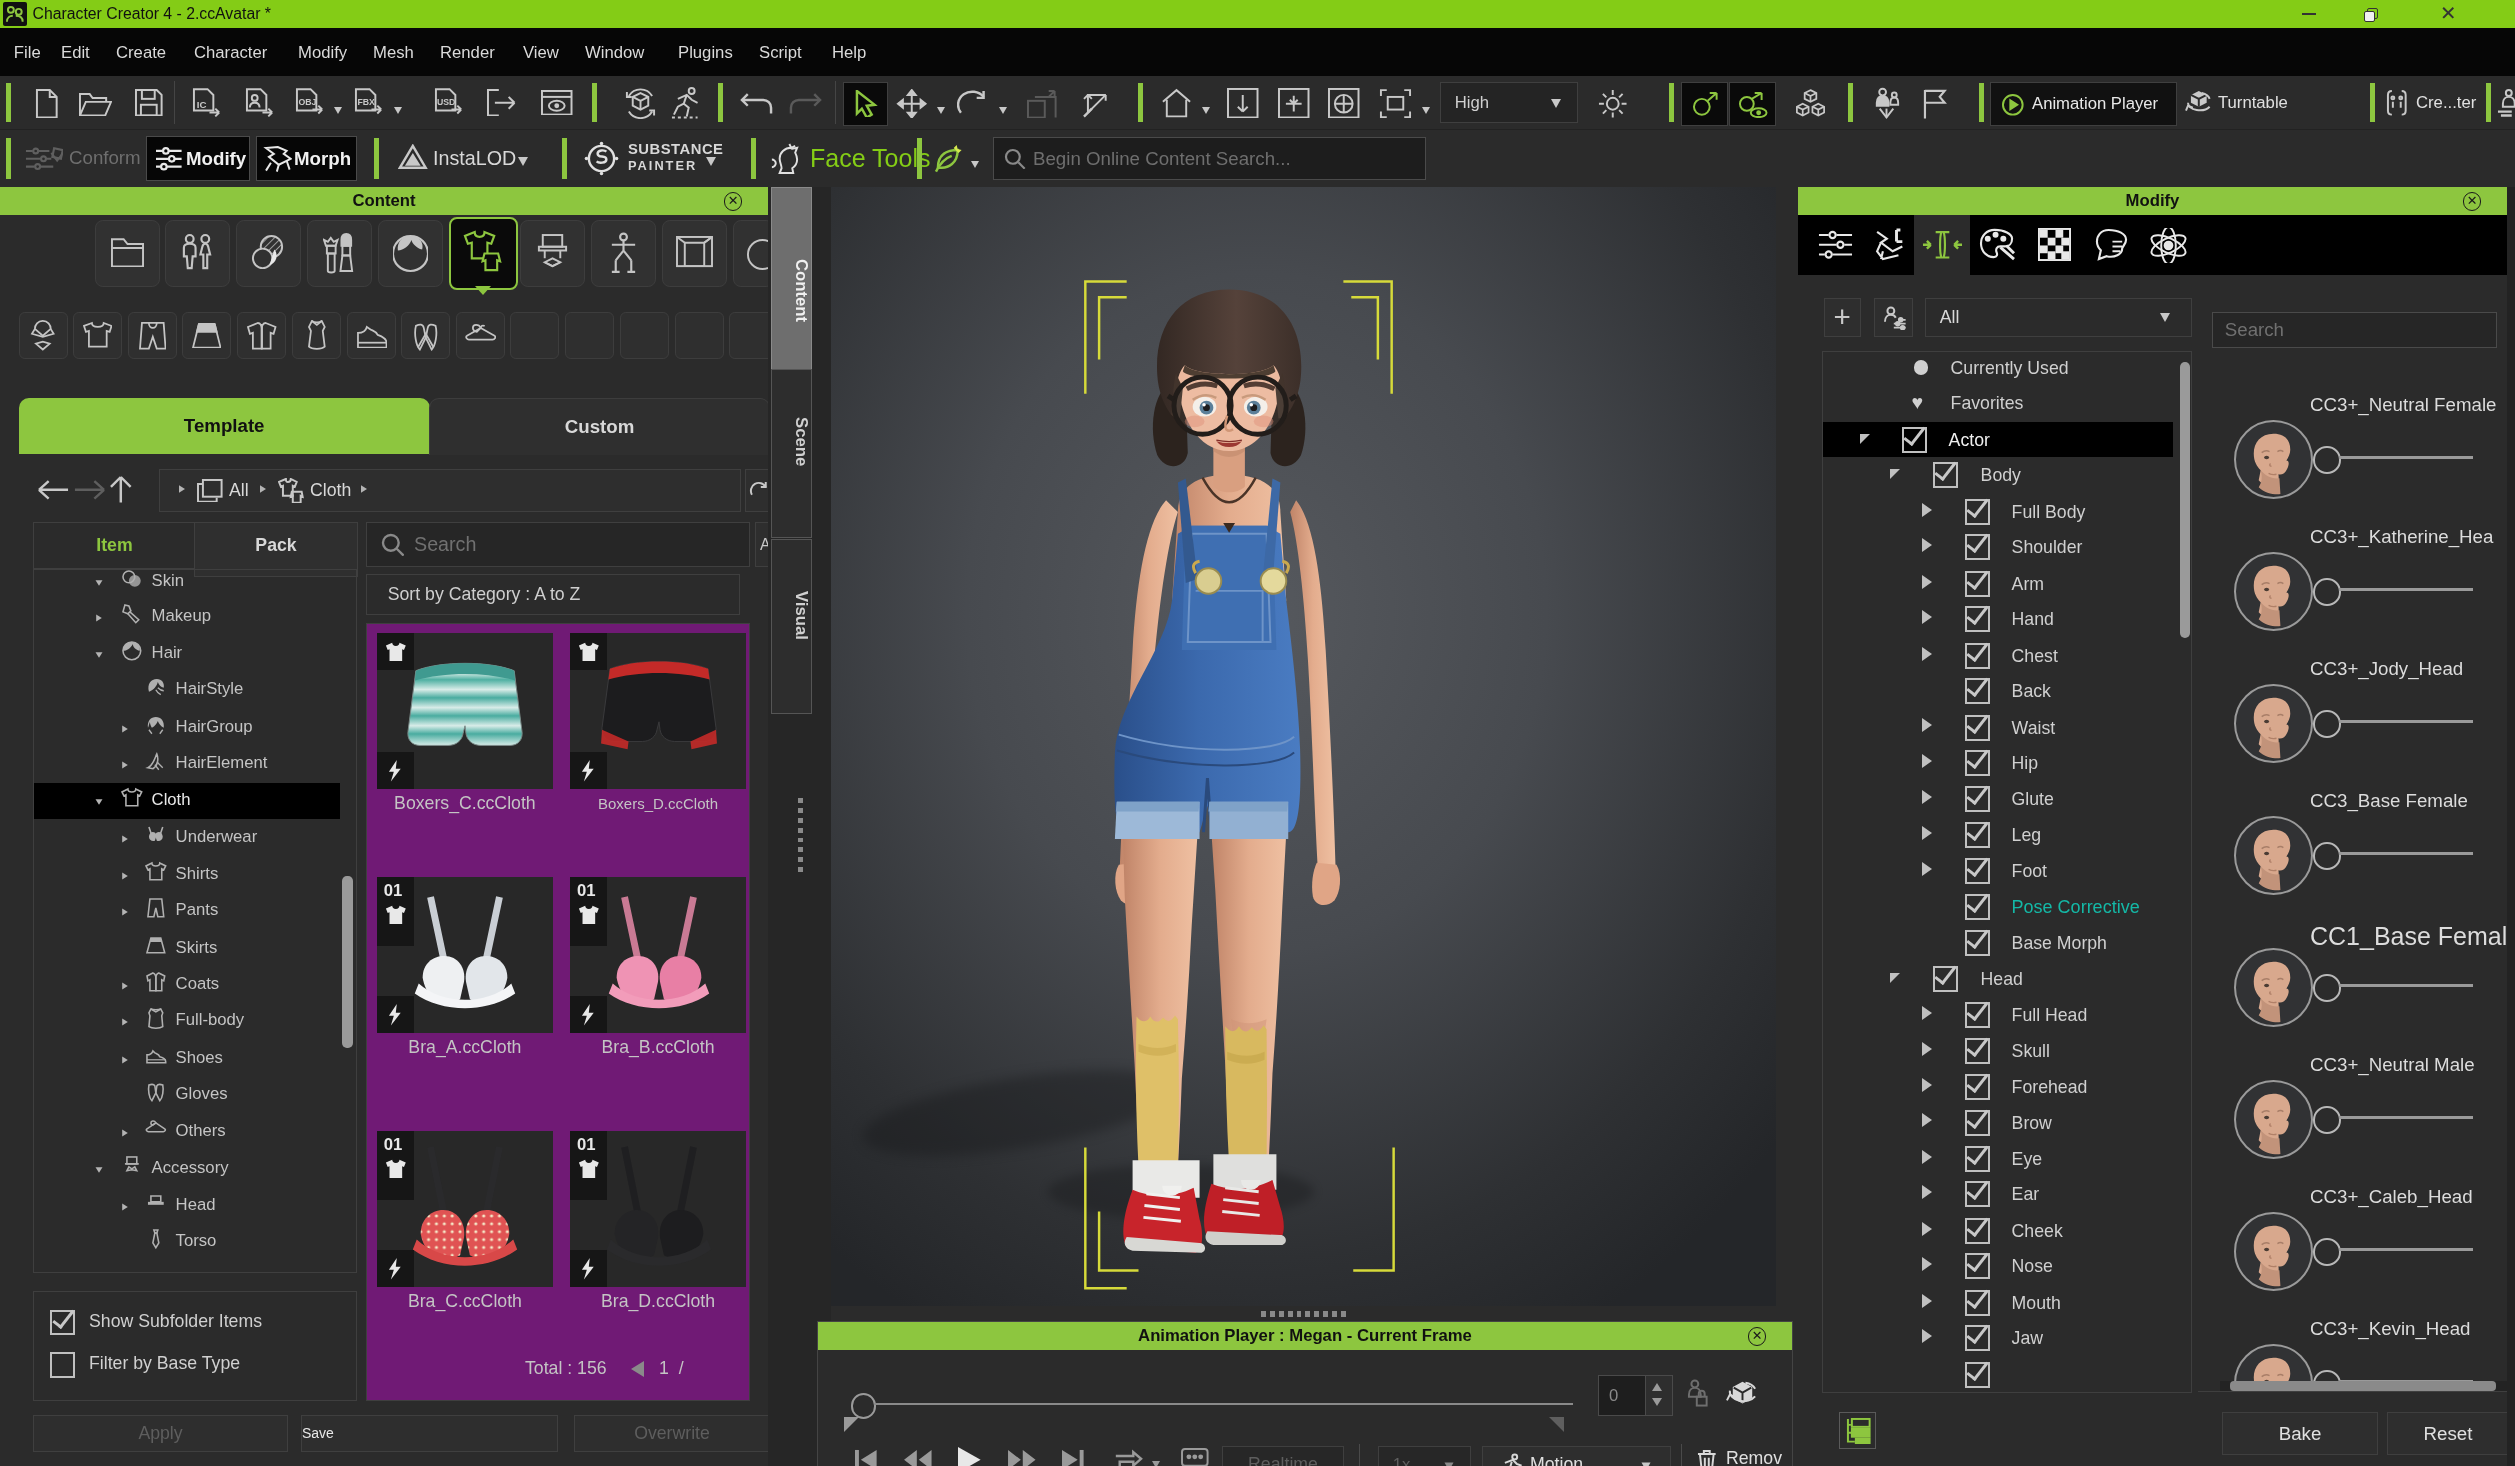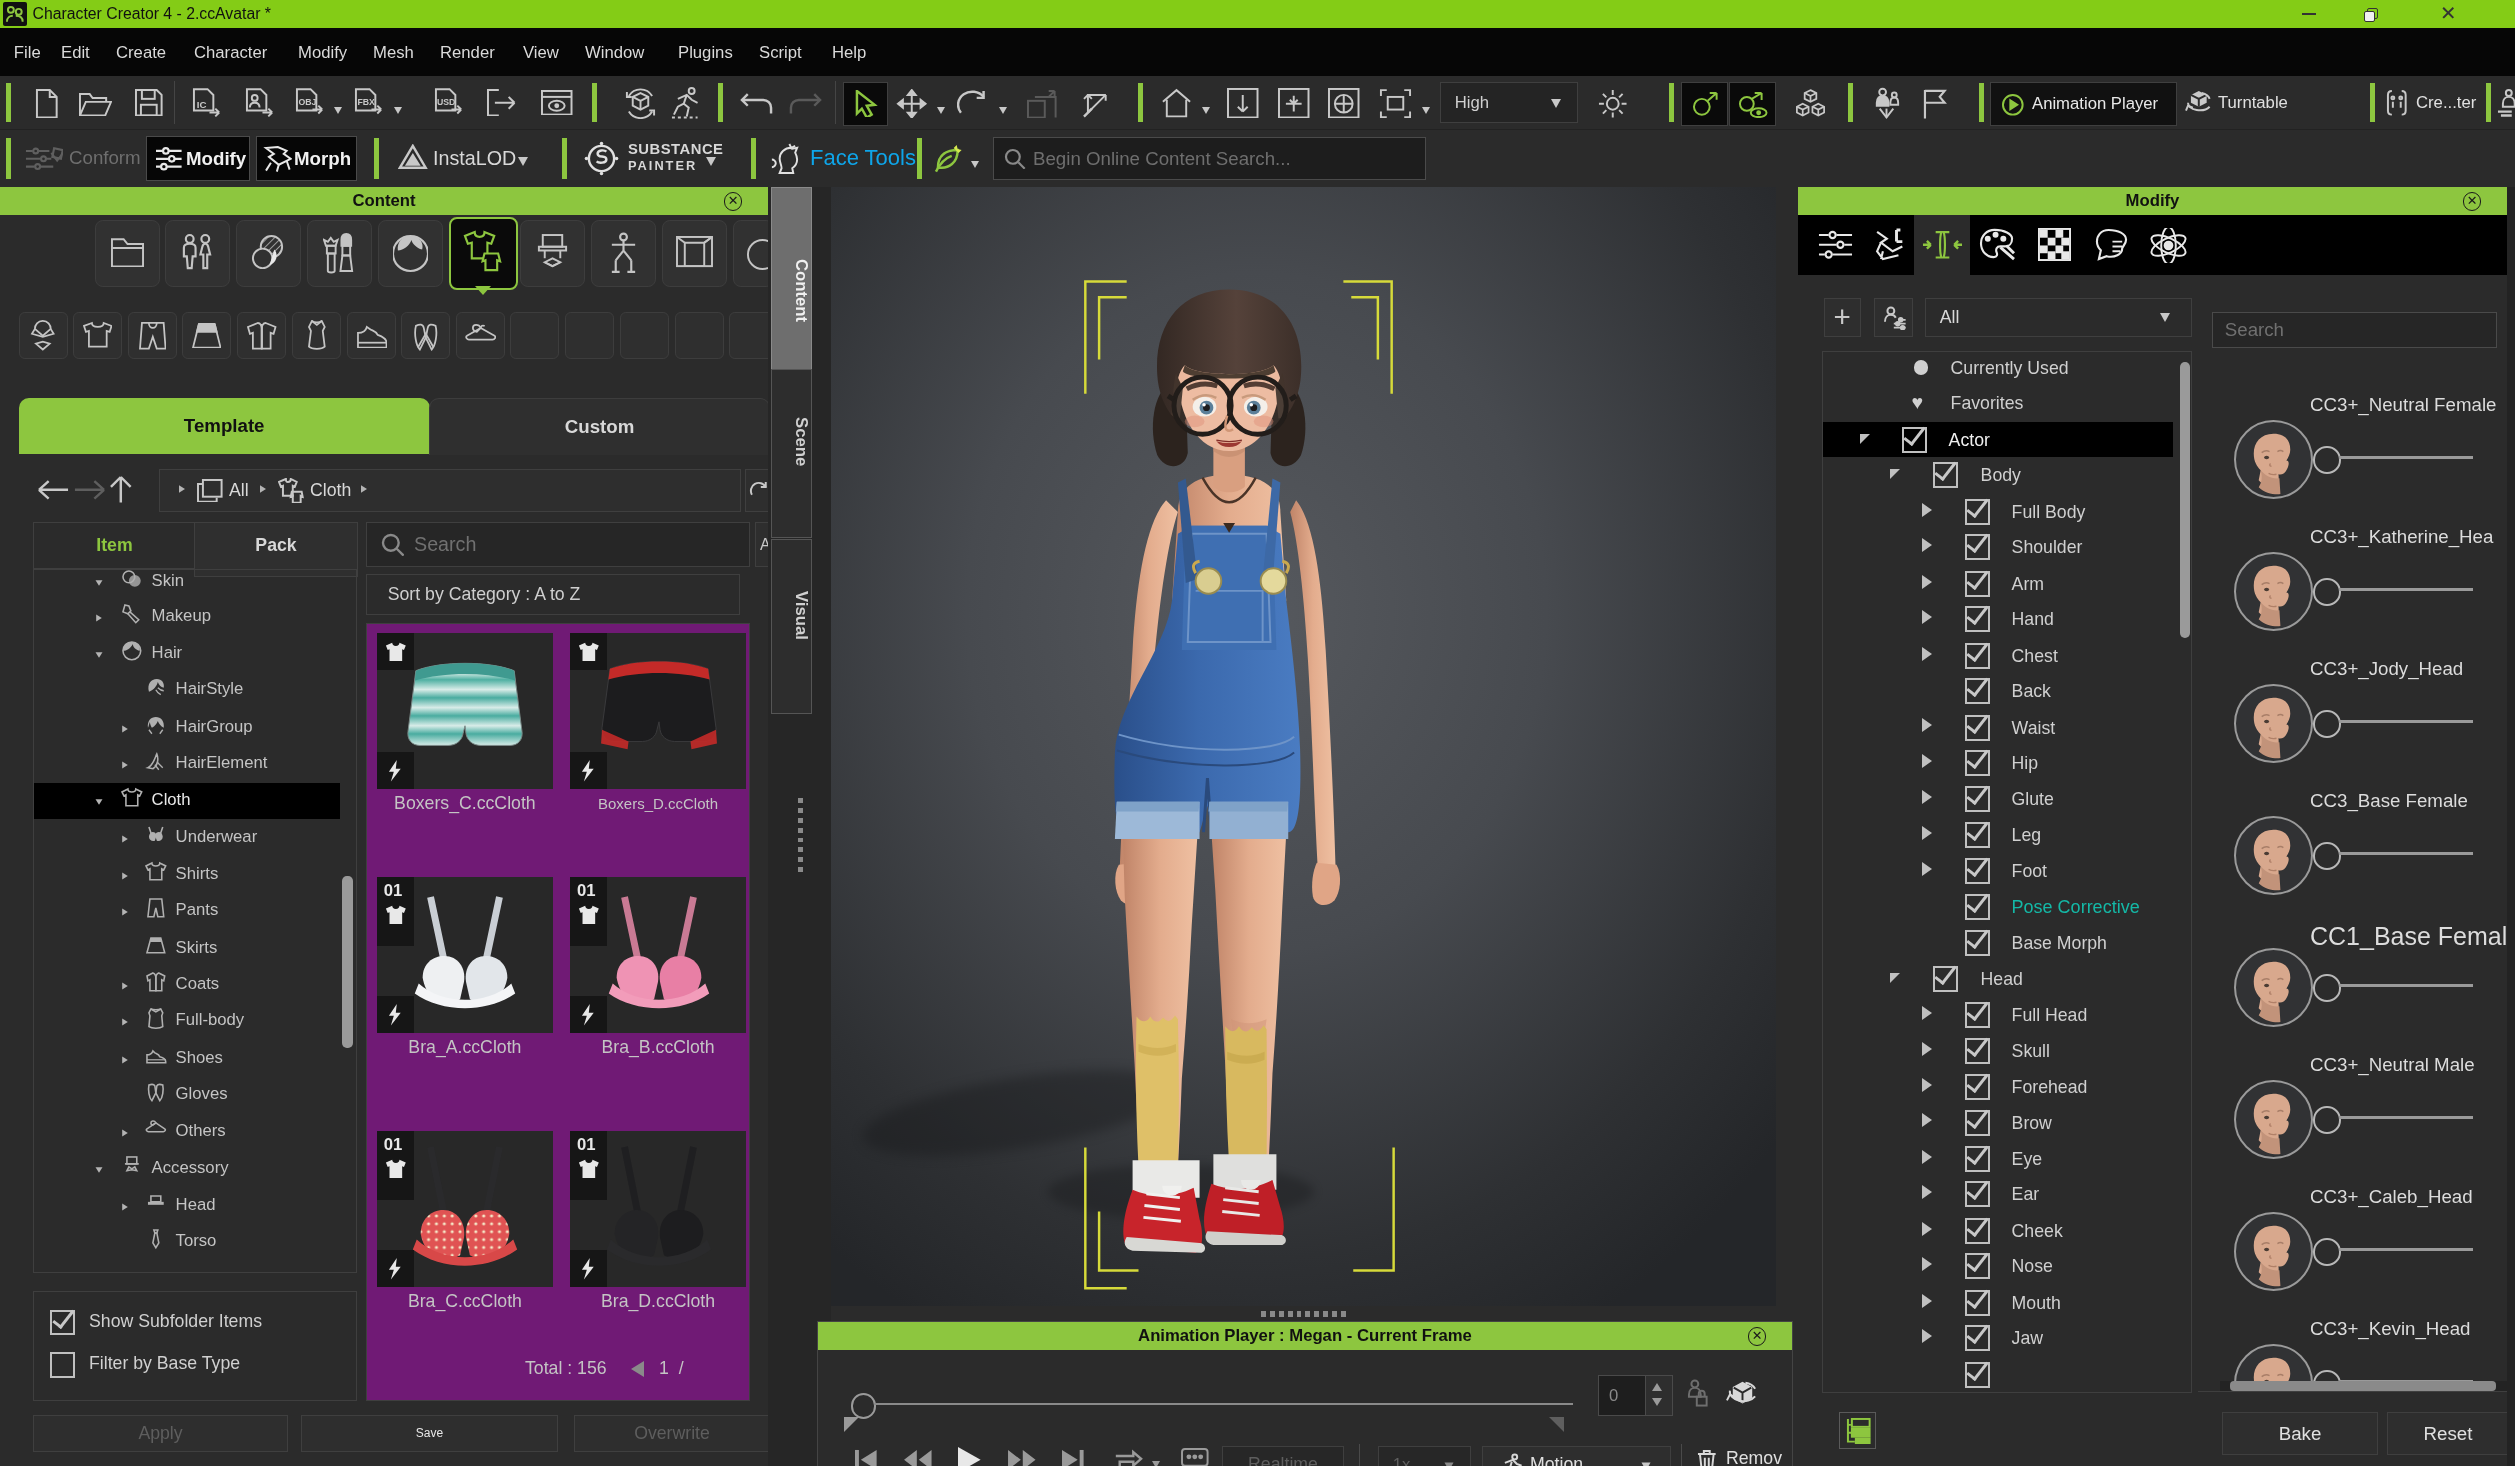--- a/index.html
+++ b/index.html
@@ -302,21 +302,21 @@
         <circle cx="33.5" cy="18" r="1.8" fill="#e0e0e0" stroke="none"></circle>
       </svg>
     <div class="abs" style="left:628px;top:10.8px;font-size:14.8px;font-weight:bold;color:#d8d8d8;letter-spacing:0.5px;">SUBSTANCE<br><span style="font-size:12.8px;letter-spacing:2px;">PAINTER</span></div>
     <div class="trid abs" style="left:706px;top:26.6px;border-top-color:#c8c8c8;"></div>
     <div class="vsep" style="left:751px;top:7.9px;height:41px;"></div>
     <svg class="abs" style="left:768px;top:11.8px" width="33" height="33" viewBox="0 0 34 34" fill="none" stroke="#e0e0e0" stroke-width="2">
         <path d="M24 6c-7 0-12 5-12 11 0 4 2 7 2 10l-2 5h14l-1-5c3-2 5-5 5-9 0-3-1-5-2-7l2-5-5 1c-1-.5-2-1-1-1z"></path>
         <path d="M22 2l2 4 4-2"></path>
         <path d="M4 18c2 0 4 2 4 4s-2 4-4 4"></path>
       </svg>
-    <div class="abs" style="left:810px;top:0;line-height:56px;font-size:22px;color:#0ea5e9;">Face Tools</div>
+    <div class="abs" style="left:810px;top:0;line-height:56px;font-size:25px;color:#84cc16;">Face Tools</div>
     <div class="vsep" style="left:917px;top:7.9px;height:41px;"></div>
     <svg class="abs" style="left:932px;top:13.8px" width="29.6" height="29.6" viewBox="0 0 30 30">
         <path d="M6 24C6 10 16 6 26 6c0 14-10 18-16 18-1.5 0-4 0-4 0z" fill="none" stroke="#8dc63f" stroke-width="2.5"></path>
         <path d="M4 28c4-8 10-14 16-16" stroke="#8dc63f" stroke-width="2.5" fill="none"></path>
         <path d="M22 4l3-3 1 4 4 1-3 3" fill="#d6e94f" stroke="none"></path>
       </svg>
     <div class="trid abs" style="left:970px;top:29.6px;border-top-color:#c8c8c8;transform:scale(0.8)"></div>
     <div class="abs" style="left:993px;top:6.9px;width:431px;height:41px;background:#1d1d1d;border:1px solid #4a4a4a;">
       <svg class="abs" style="left:9.9px;top:9.9px" width="21.7" height="21.7" viewBox="0 0 22 22" fill="none" stroke="#8a8a8a" stroke-width="2.2">
           <circle cx="9" cy="9" r="7"></circle>
@@ -617,21 +617,21 @@
     <div class="abs" style="left:33px;top:1104px;width:322px;height:108px;border:1px solid #3f3f3f;">
       <span class="cb" style="position:absolute;left:15.8px;top:17.7px;"></span>
       <div class="abs" style="left:55px;top:7.9px;line-height:43px;font-size:17.7px;color:#d0d0d0;">Show Subfolder Items</div>
       <span class="cb" style="position:absolute;left:15.8px;top:60px;"></span>
       <style>#nochk:after{display:none}</style>
       <span class="cb" id="nochk" style="position:absolute;left:15.8px;top:60px;background:#2b2b2b;"></span>
       <div class="abs" style="left:55px;top:50px;line-height:43px;font-size:17.7px;color:#d0d0d0;">Filter by Base Type</div>
     </div>
 
     <div class="abs btn" style="left:33px;top:1228px;width:253px;height:35px;text-align:center;line-height:35px;font-size:17.7px;color:#5e5e5e;">Apply</div>
-    <div class="abs btn" style="left:301px;top:1228px;width:255px;height:35px;text-align:center;line-height:35px;font-size:12px;color:#e8e8e8;">Save</div>
+    <div class="abs btn" style="left:301px;top:1228px;width:255px;height:35px;text-align:left;line-height:35px;font-size:14px;color:#e8e8e8;">Save</div>
     <div class="abs btn" style="left:574px;top:1228px;width:194px;height:35px;text-align:center;line-height:35px;font-size:17.7px;color:#5e5e5e;">Overwrite</div>
 
     <div class="abs" style="left:366px;top:436px;width:382px;height:776px;border:1px solid #3f3f3f;background:#701a75;">
 
       <div class="abs" style="left:9.9px;top:8.9px;width:176px;height:156px;background:#282828;">
         <svg class="abs" style="left:27.6px;top:19.7px" width="123" height="116" viewBox="0 0 125 118">
           <defs>
               <linearGradient id="bxc" x1="0" y1="0" x2="0" y2="1">
             <stop offset="0" stop-color="#58b2a4"></stop>
                 <stop offset="0.12" stop-color="#cfe8e2"></stop>

